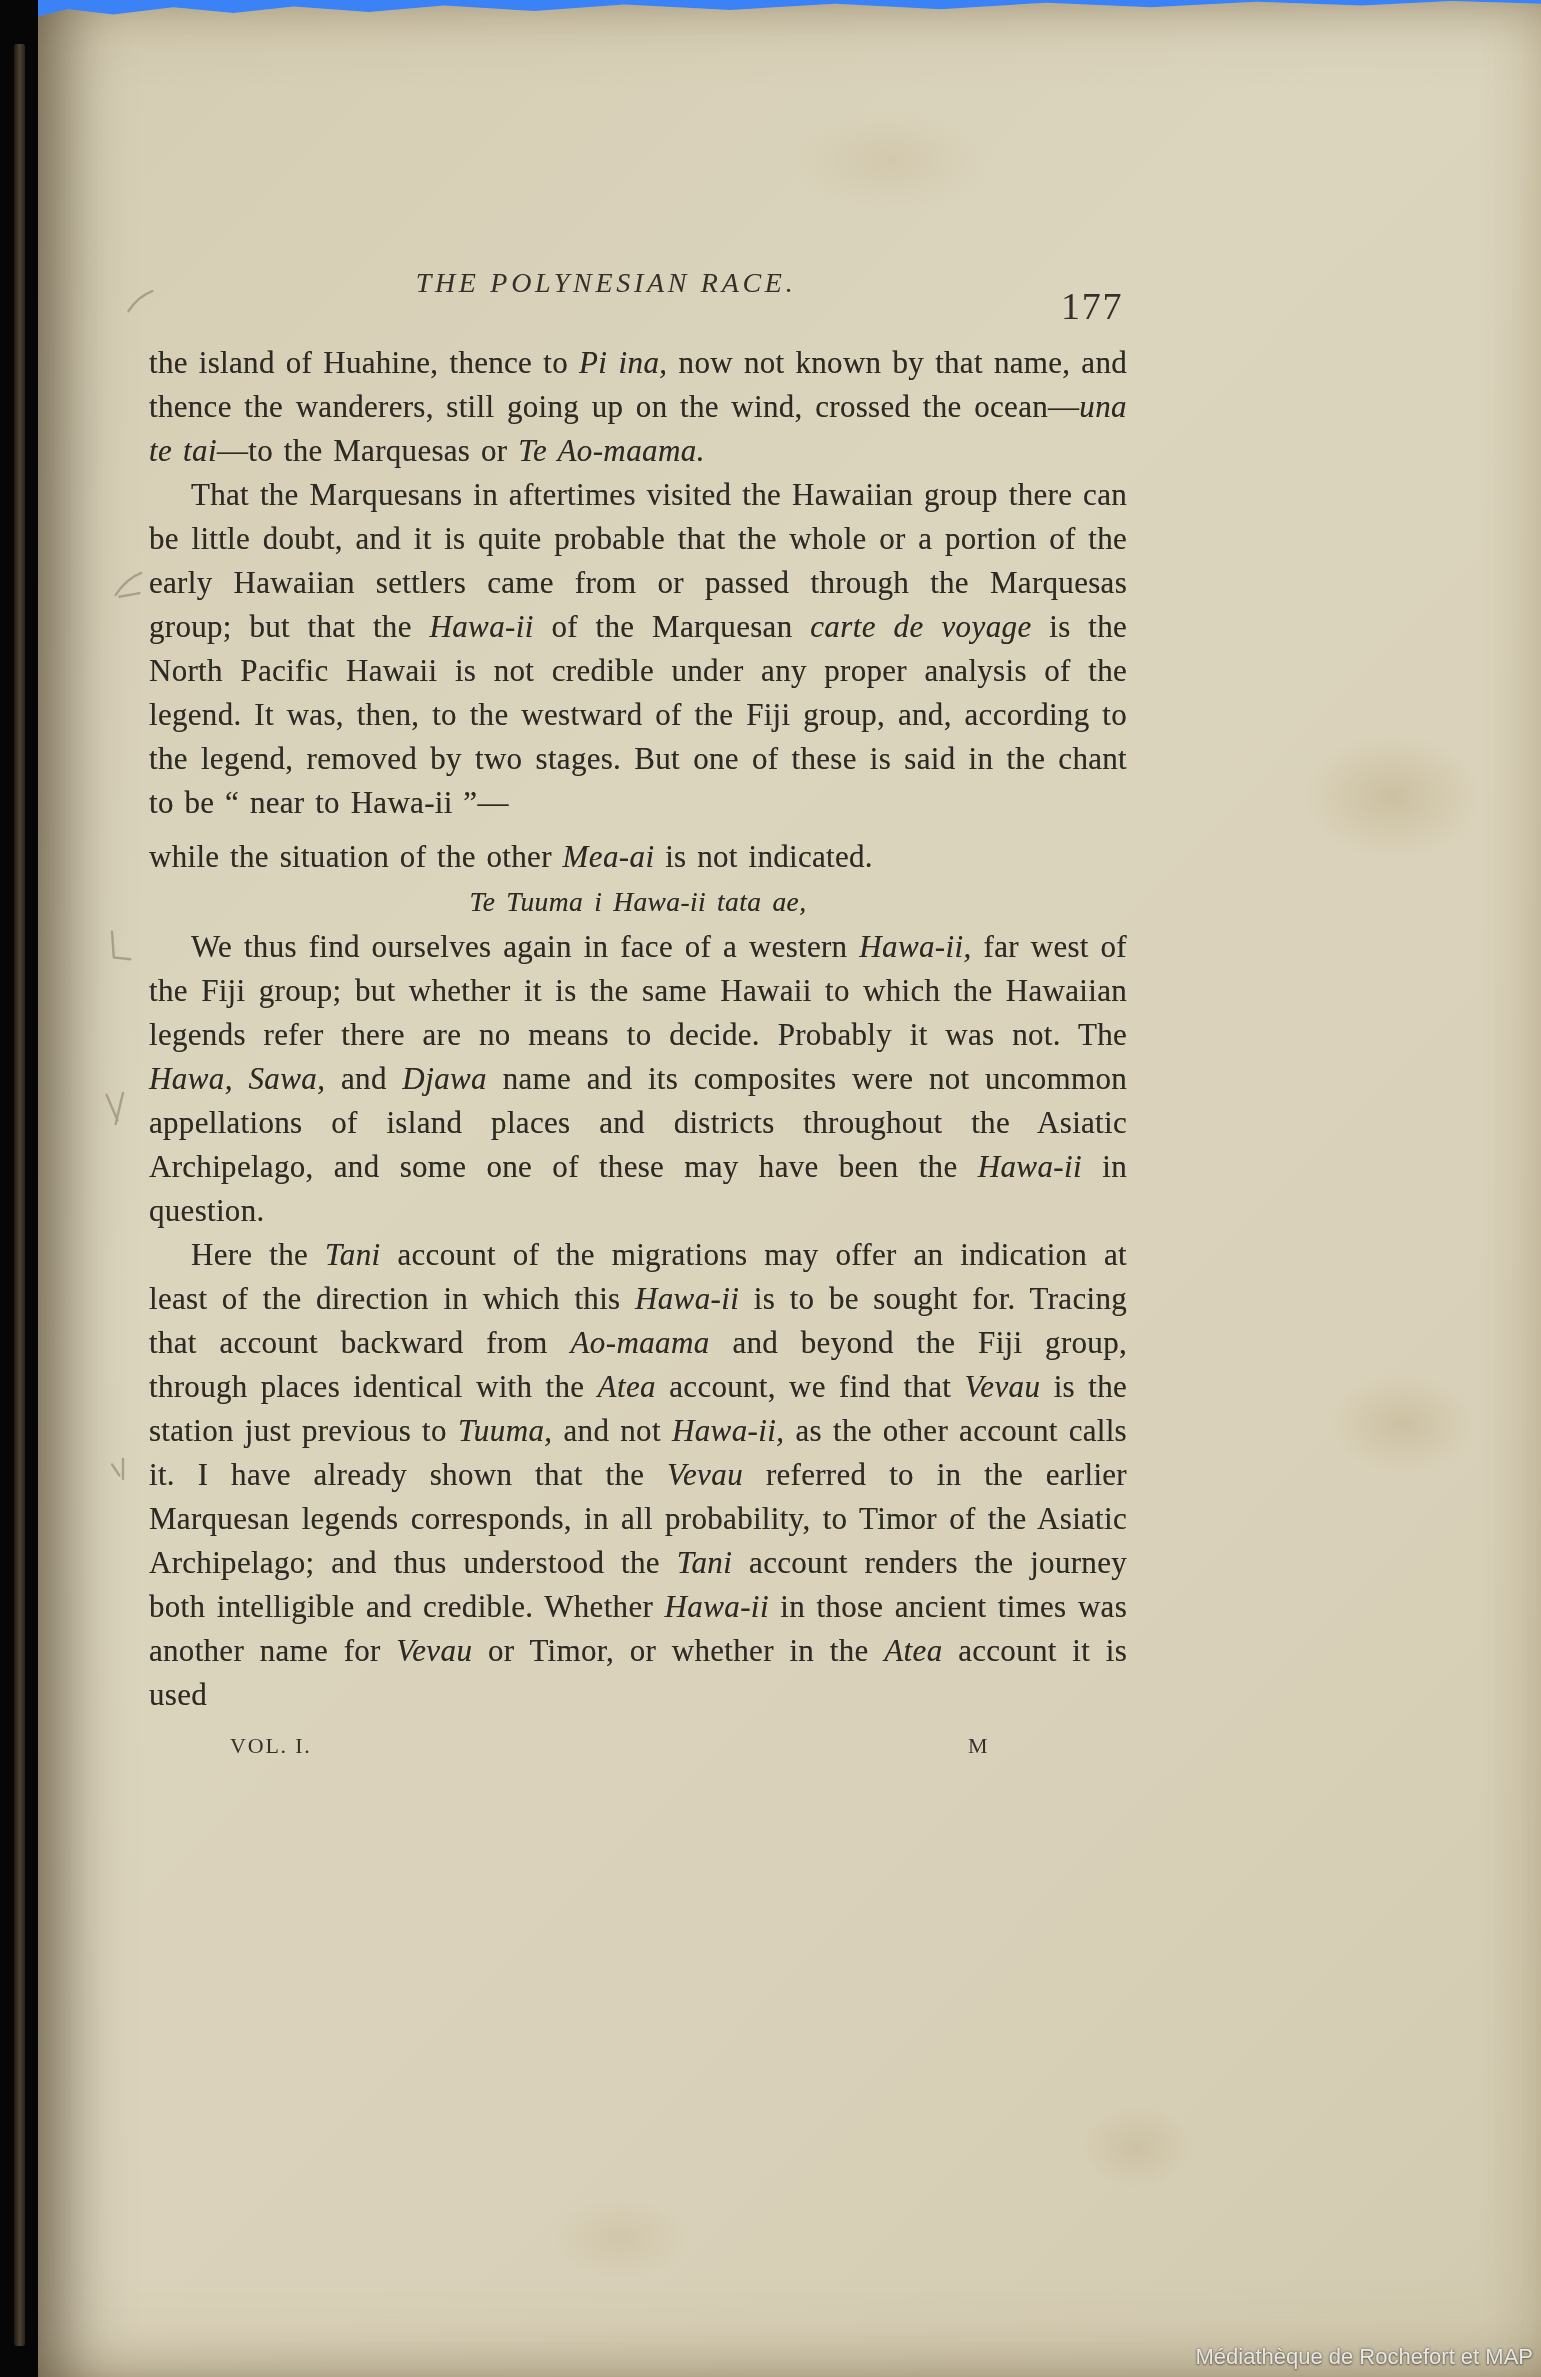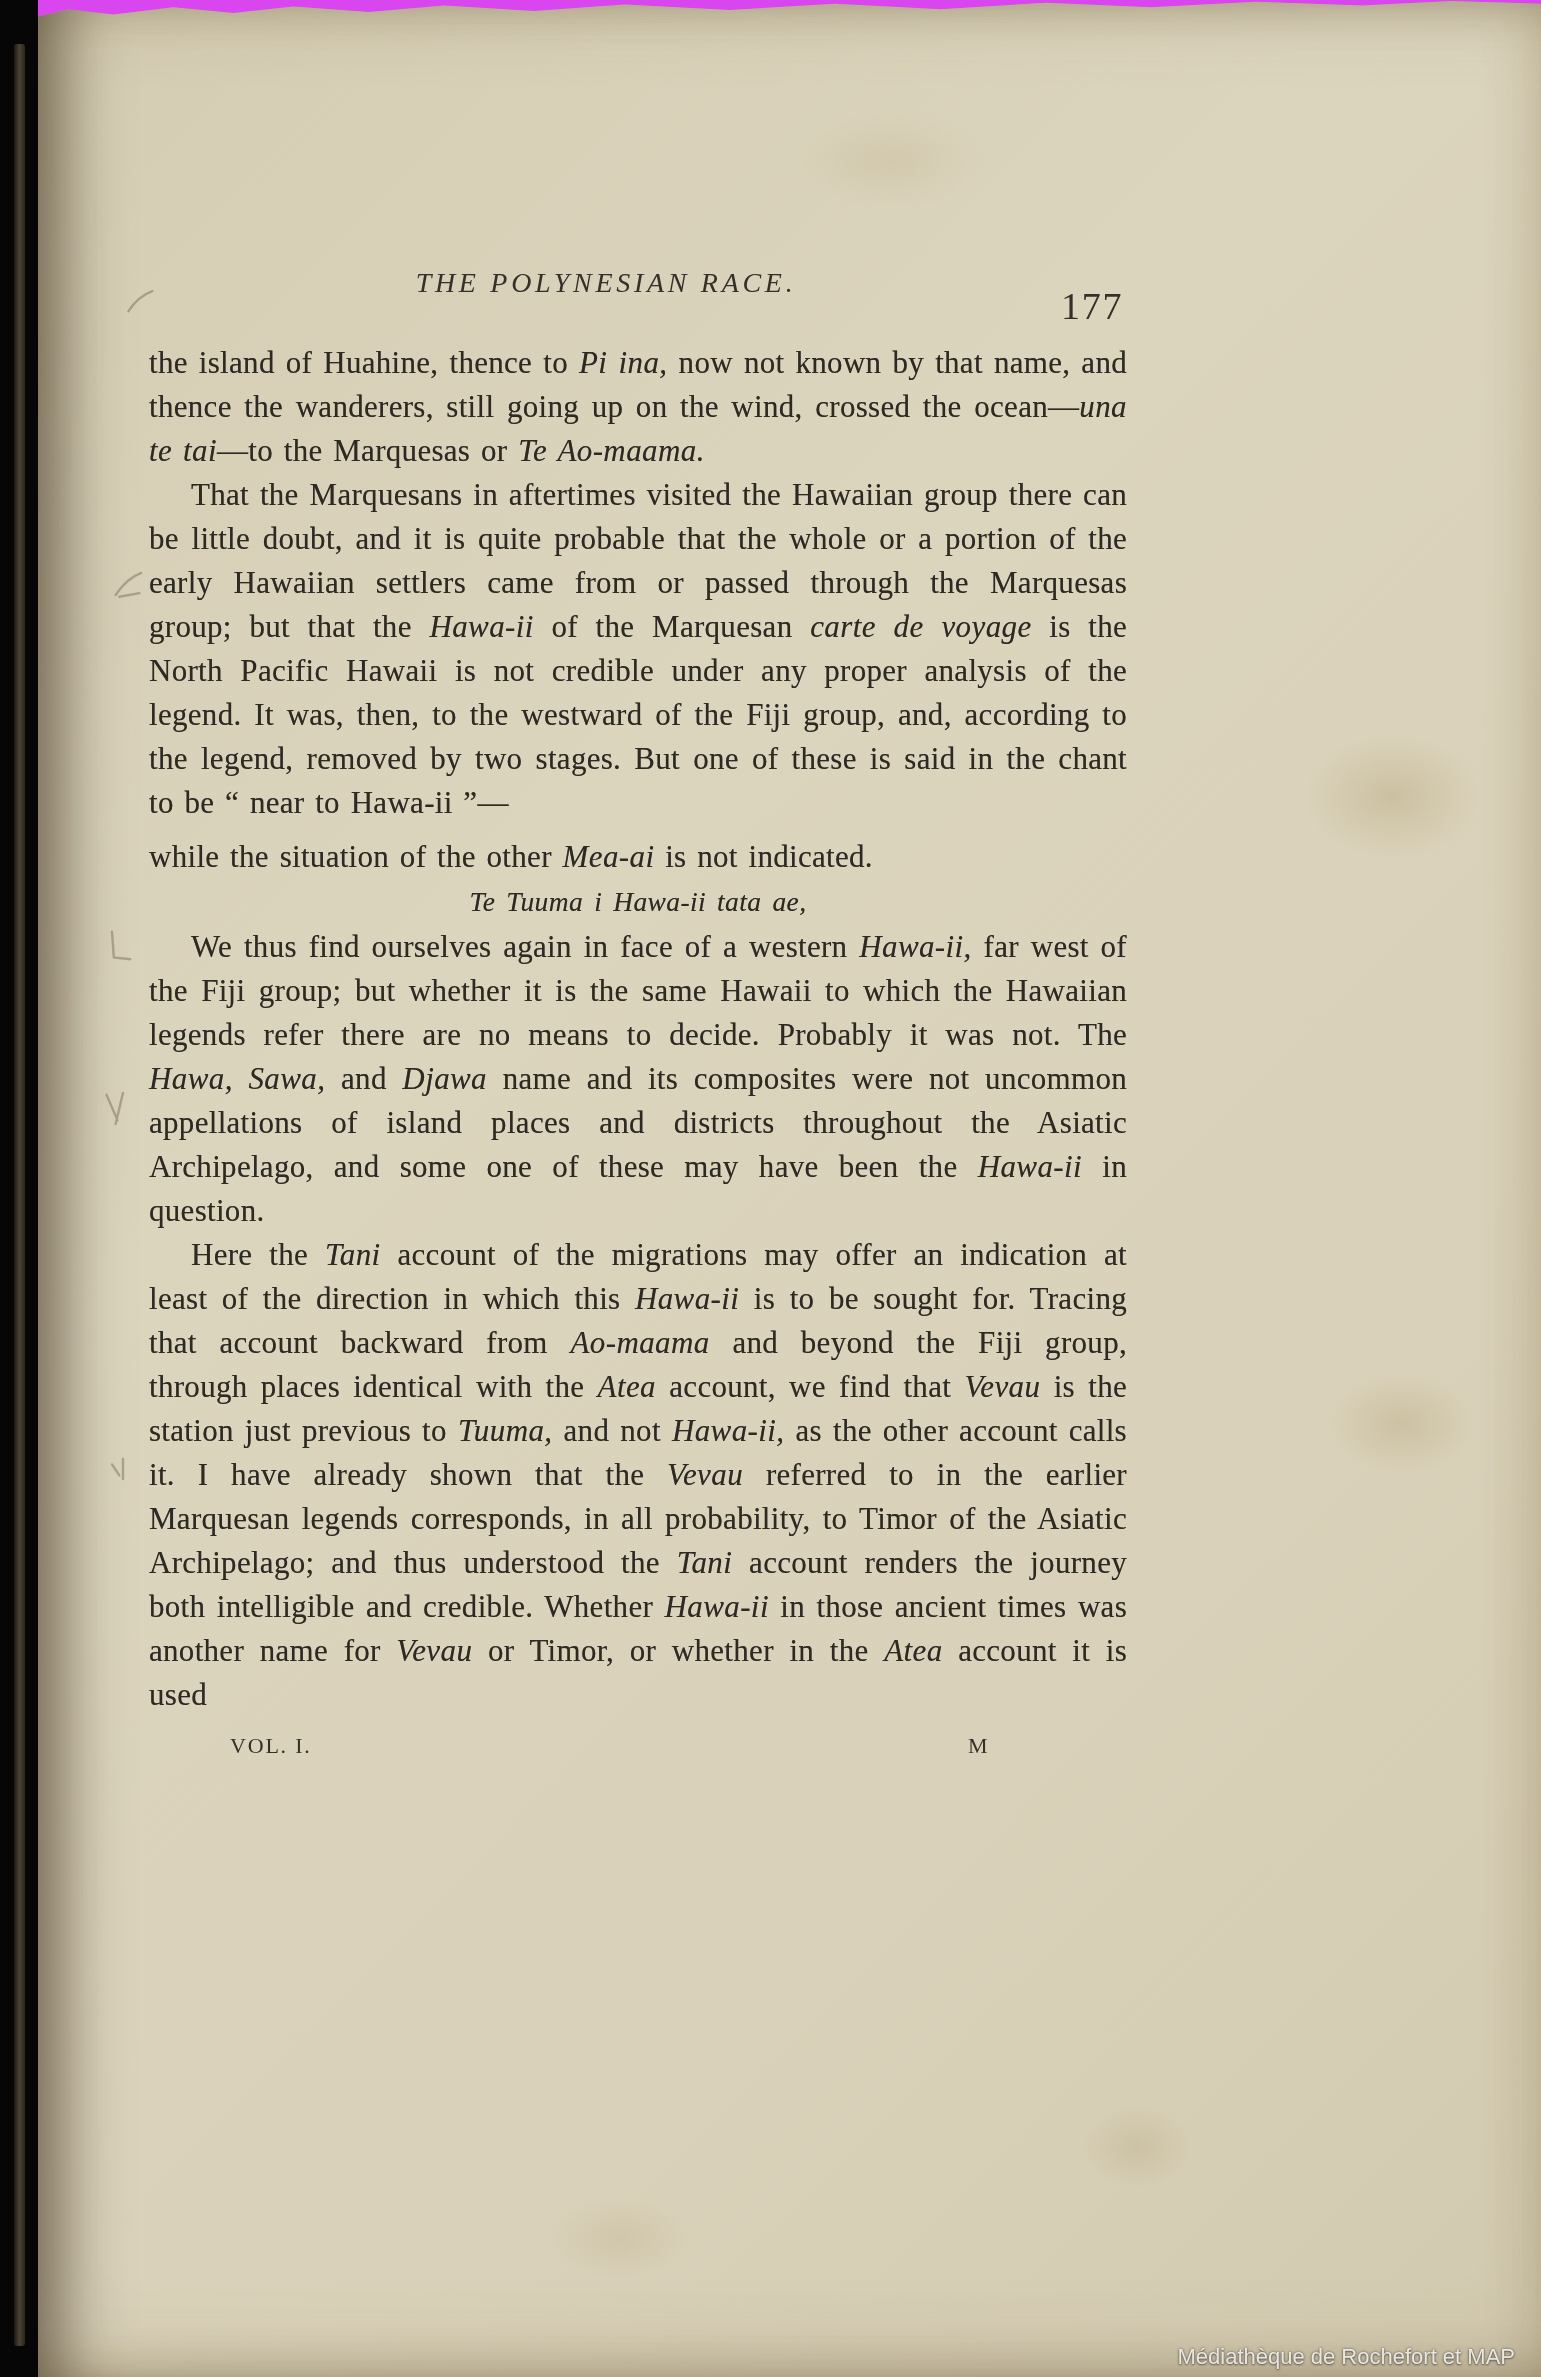--- a/index.html
+++ b/index.html
@@ -1,19 +1,19 @@
 <!DOCTYPE html>
 <html style="font-size:14.6px"><head>
 <meta charset="utf-8">
 <style>
   html,body{margin:0;padding:0;background:#0b0b0b;}
   .scan{
     position:relative;
     width:1542px;height:2377px;
-    background:#d946ef;
+    background:#3b82f6;
     overflow:hidden;
     font-family:"Liberation Serif","DejaVu Serif",serif;
   }
   
   .spine{position:absolute;left:0;top:0;width:38px;height:100%;background:#060606;}
   .spine .page-stack{
     position:absolute;left:13.7px;top:44px;bottom:31px;width:11px;
     background:linear-gradient(to right,#1d1812,#4a4234,#2a241b);
     border-radius:2.7px;
   }
@@ -66,21 +66,21 @@
 
   .page-footer{position:relative;height:42px;margin-top:16px;font-size:22px;color:#35312a;}
   .vol{position:absolute;left:81px;letter-spacing:1.8px;}
   .sig{position:absolute;left:819px;letter-spacing:0.9px;}
 
   
   .marks{position:absolute;left:0;top:0;width:1542px;height:2377px;pointer-events:none;}
   .marks path{stroke:#847965;stroke-width:2.6;fill:none;stroke-linecap:round;opacity:0.55;}
 
   .watermark{
-    position:absolute;right:27px;bottom:7.3px;
+    position:absolute;right:9px;bottom:7.3px;
     font-family:"Liberation Sans","DejaVu Sans",sans-serif;
     font-size:22px;color:rgba(248,248,246,0.88);
     text-shadow:0 0 2.7px rgba(80,75,62,0.9),0 0.9px 1.8px rgba(80,75,62,0.7);
   }
 </style>
 </head>
 <body>
 
 <div class="scan">
 

